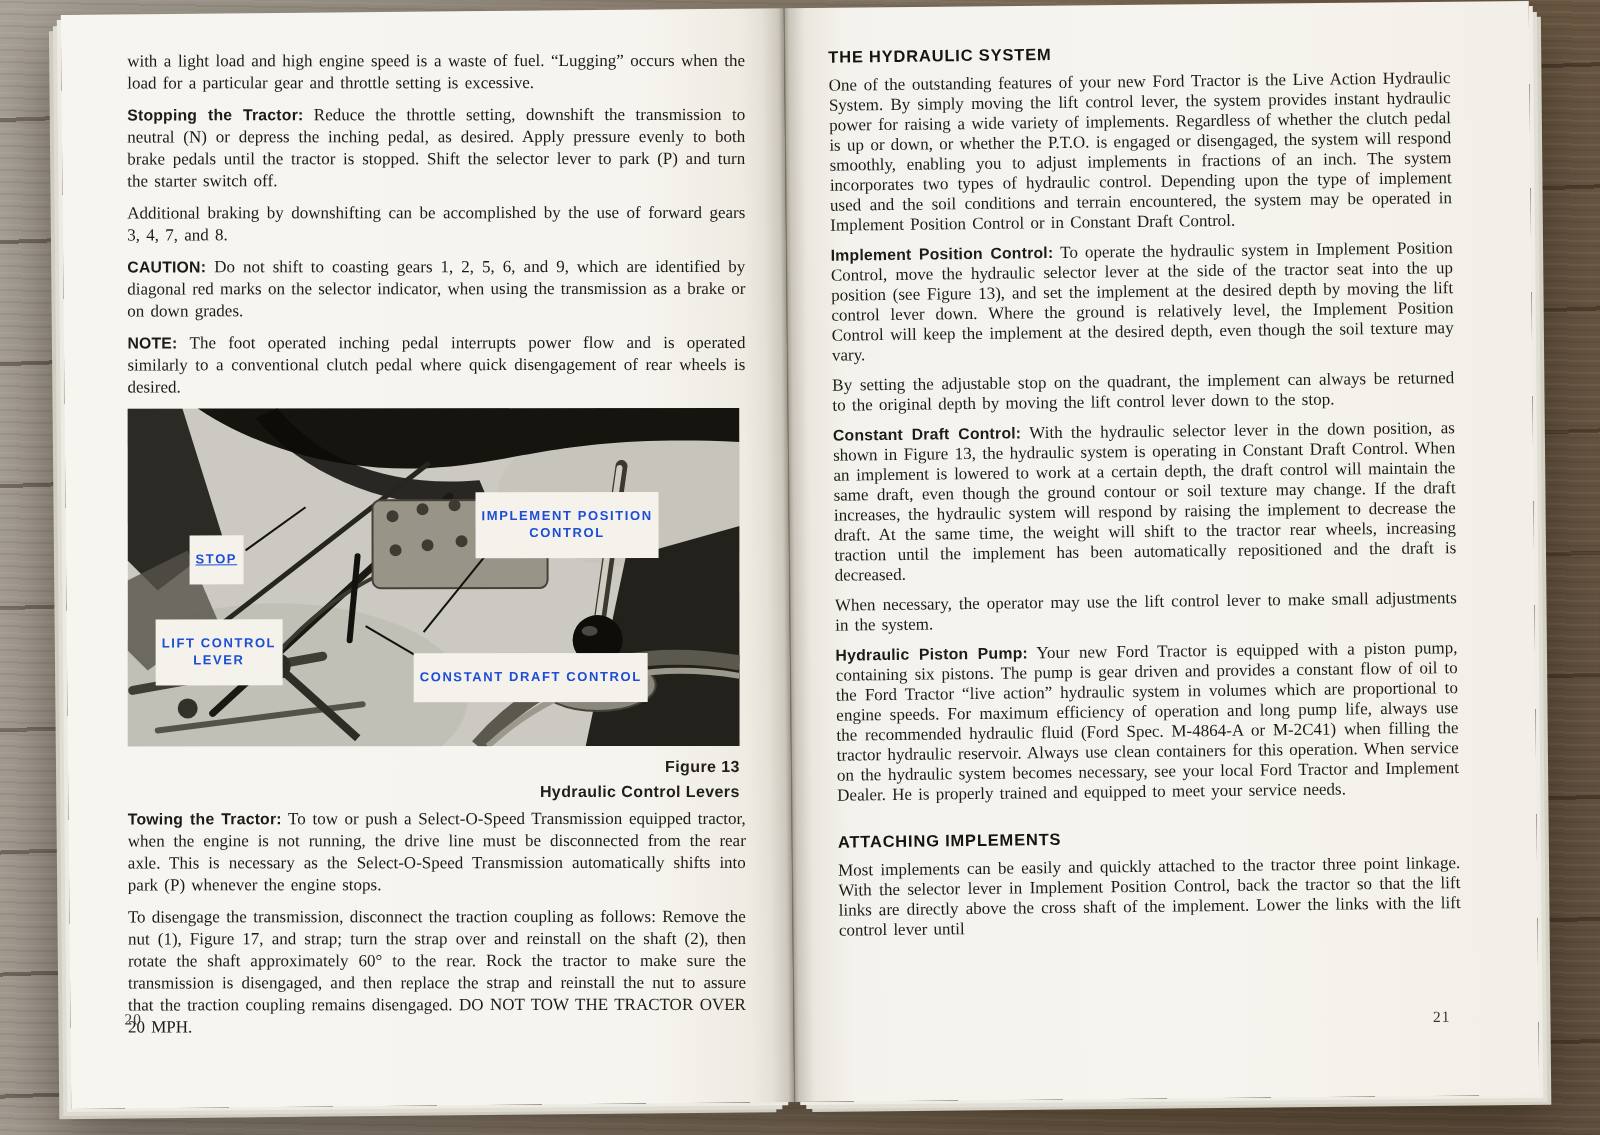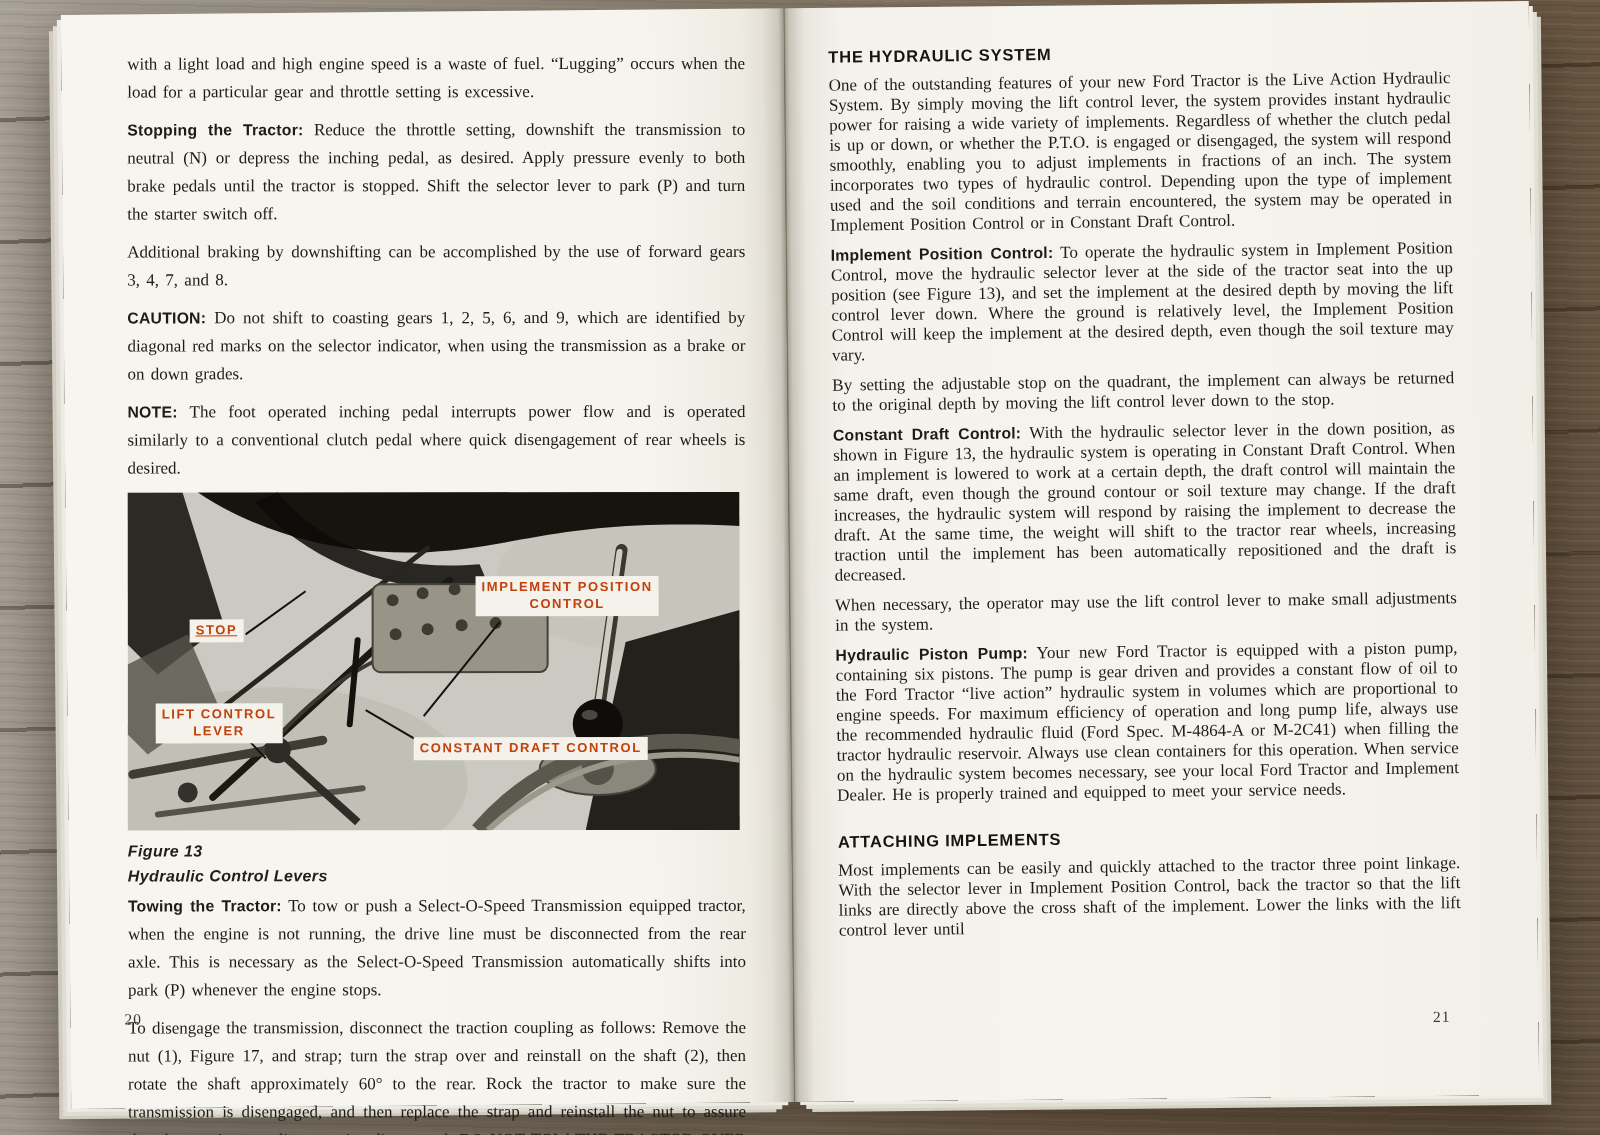--- a/index.html
+++ b/index.html
@@ -55,55 +55,55 @@
     content:""; position:absolute; left: 22px; top: 0; width: 1px; height: 100%;
     background: rgba(80,70,50,0.45);
   }
 
   .content { position: absolute; }
   .page-left  .content { left: 66px; top: 36px; width: 618px; transform: rotate(0.5deg); transform-origin: top left; }
   .page-right .content { left: 44px; top: 40px; width: 622px; transform: rotate(-0.15deg); transform-origin: top left; }
 
   .bp {
     margin: 0 0 10px 0;
-    font-size: 17px; line-height: 28px;
+    font-size: 17px; line-height: 22px;
     text-align: justify; word-spacing: 2px;
     hyphens: auto;
   }
   .page-right .bp { line-height: 20px; }
   .lead {
     font-family: "Liberation Sans", sans-serif;
     font-weight: 700; font-size: 15.8px; letter-spacing: 0.2px;
   }
   .h-sans {
     font-family: "Liberation Sans", sans-serif;
     font-weight: 700; font-size: 16.5px; letter-spacing: 0.8px;
     margin: 0 0 9px 0; color: #16140f;
   }
   .section-gap { margin-top: 27px; }
 
   .figure { position: relative; width: 612px; height: 338px; margin: 6px 0 0 0; }
   .figure svg { display:block; width: 100%; height: 100%; }
   .fig-label {
     position: absolute;
-    background: #f4f2ea; color: #c2410c;
+    background: #f4f2ea; color: #1d4ed8;
     font-family: "Liberation Sans", sans-serif;
     font-weight: 700; font-size: 13px; line-height: 1.3;
-    letter-spacing: 1.6px; padding: 3px 6px;
+    letter-spacing: 1.6px; padding: 16px 6px;
     white-space: pre-line; text-align: center;
   }
   #lbl-ipc  { left: 348px; top: 84px;  }
   #lbl-stop { left: 62px;  top: 127px; text-decoration: underline; }
   #lbl-lift { left: 28px;  top: 183px; margin-top: 28px; }
   #lbl-cdc  { left: 286px; top: 245px; }
 
   .caption {
-    width: 612px; text-align: left;
-    font-family: "Liberation Sans", sans-serif;
-    font-style: italic; font-weight: 700; font-size: 16px;
+    width: 612px; text-align: right;
+    font-family: "Liberation Sans", sans-serif;
+    font-weight: 700; font-size: 16px;
     margin-top: 12px; letter-spacing: 0.4px; color: #201e19;
   }
   .caption .cap2 { margin-top: 7px; font-weight: 700; }
   .after-figure { margin-top: 7px; }
 
   .page-num {
     position: absolute;
     font-size: 15.5px; color: #3a3630; letter-spacing: 1px;
   }
   .page-num-left  { left: 54px;  top: 996px;  }

